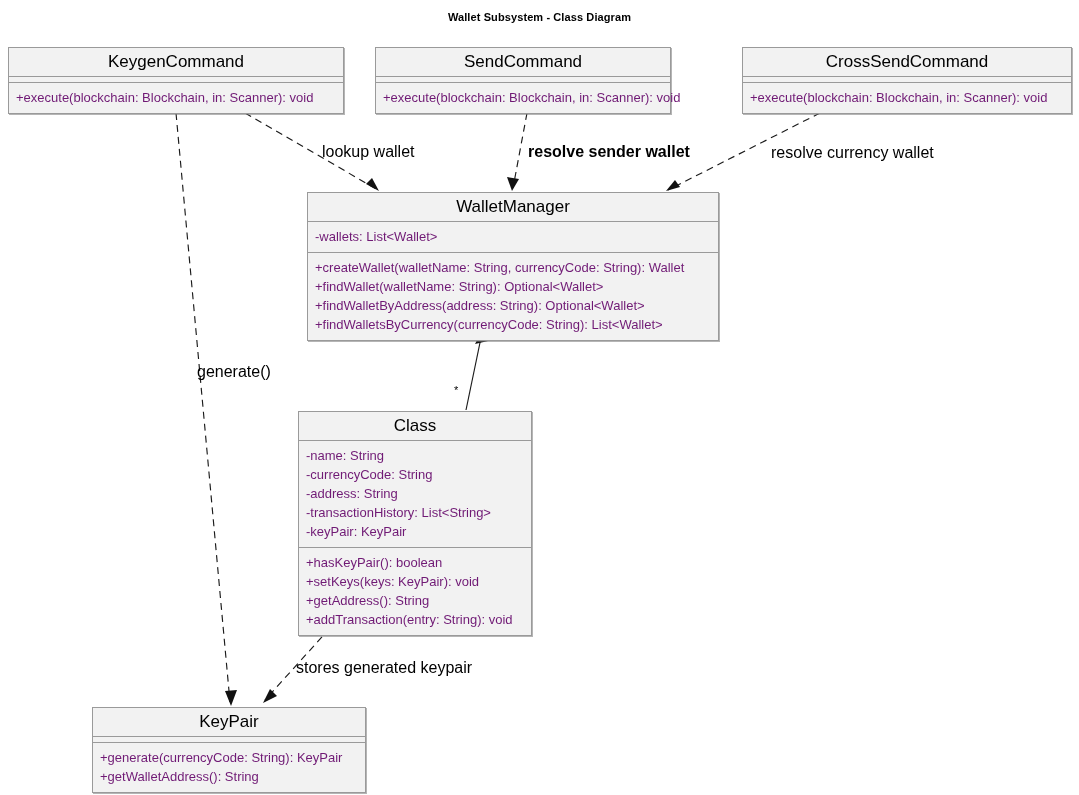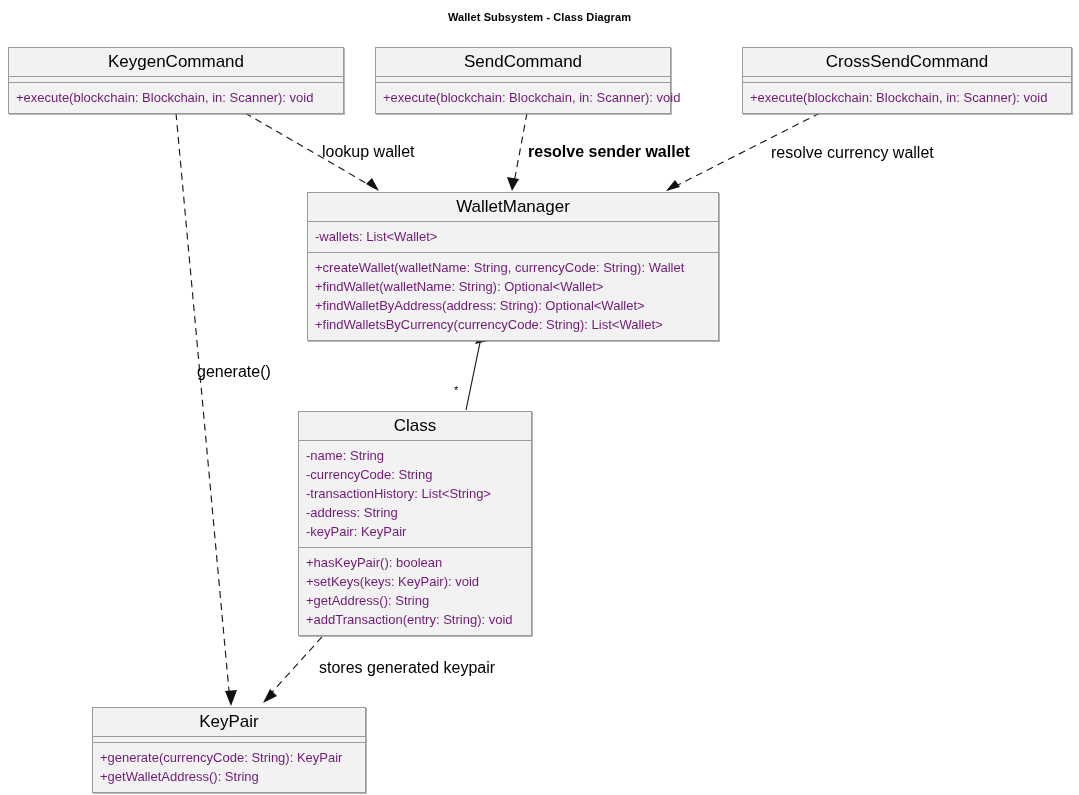--- a/index.html
+++ b/index.html
@@ -146,21 +146,21 @@
   </svg>
 
   <div class="edge-label" style="left:322px; top:145px;">lookup wallet</div>
 
   <div class="edge-label" style="left:528px; top:145px;font-weight:bold;">resolve sender wallet</div>
 
   <div class="edge-label" style="left:771px; top:146px;">resolve currency wallet</div>
 
   <div class="edge-label" style="left:197px; top:365px;">generate()</div>
 
-  <div class="edge-label" style="left:296px; top:661px;margin-left:23px;">stores generated keypair</div>
+  <div class="edge-label" style="left:296px; top:661px;">stores generated keypair</div>
 
   <div class="mult-label" style="left:454px; top:385px;">*</div>
 
   <div class="uml-class" style="left:8px; top:47px; width:336px;">
     <div class="uml-name">KeygenCommand</div>
     <div class="uml-compartment empty"></div>
     <div class="uml-compartment">
       <div class="uml-row">+execute(blockchain: Blockchain, in: Scanner): void</div>
     </div>
   </div>
@@ -192,22 +192,22 @@
       <div class="uml-row">+findWalletByAddress(address: String): Optional&lt;Wallet&gt;</div>
       <div class="uml-row">+findWalletsByCurrency(currencyCode: String): List&lt;Wallet&gt;</div>
     </div>
   </div>
 
   <div class="uml-class" style="left:298px; top:411px; width:234px;">
     <div class="uml-name">Class</div>
     <div class="uml-compartment">
       <div class="uml-row">-name: String</div>
       <div class="uml-row">-currencyCode: String</div>
+      <div class="uml-row">-address: String</div>
       <div class="uml-row">-transactionHistory: List&lt;String&gt;</div>
-      <div class="uml-row">-address: String</div>
       <div class="uml-row">-keyPair: KeyPair</div>
     </div>
     <div class="uml-compartment">
       <div class="uml-row">+hasKeyPair(): boolean</div>
       <div class="uml-row">+setKeys(keys: KeyPair): void</div>
       <div class="uml-row">+getAddress(): String</div>
       <div class="uml-row">+addTransaction(entry: String): void</div>
     </div>
   </div>
 

